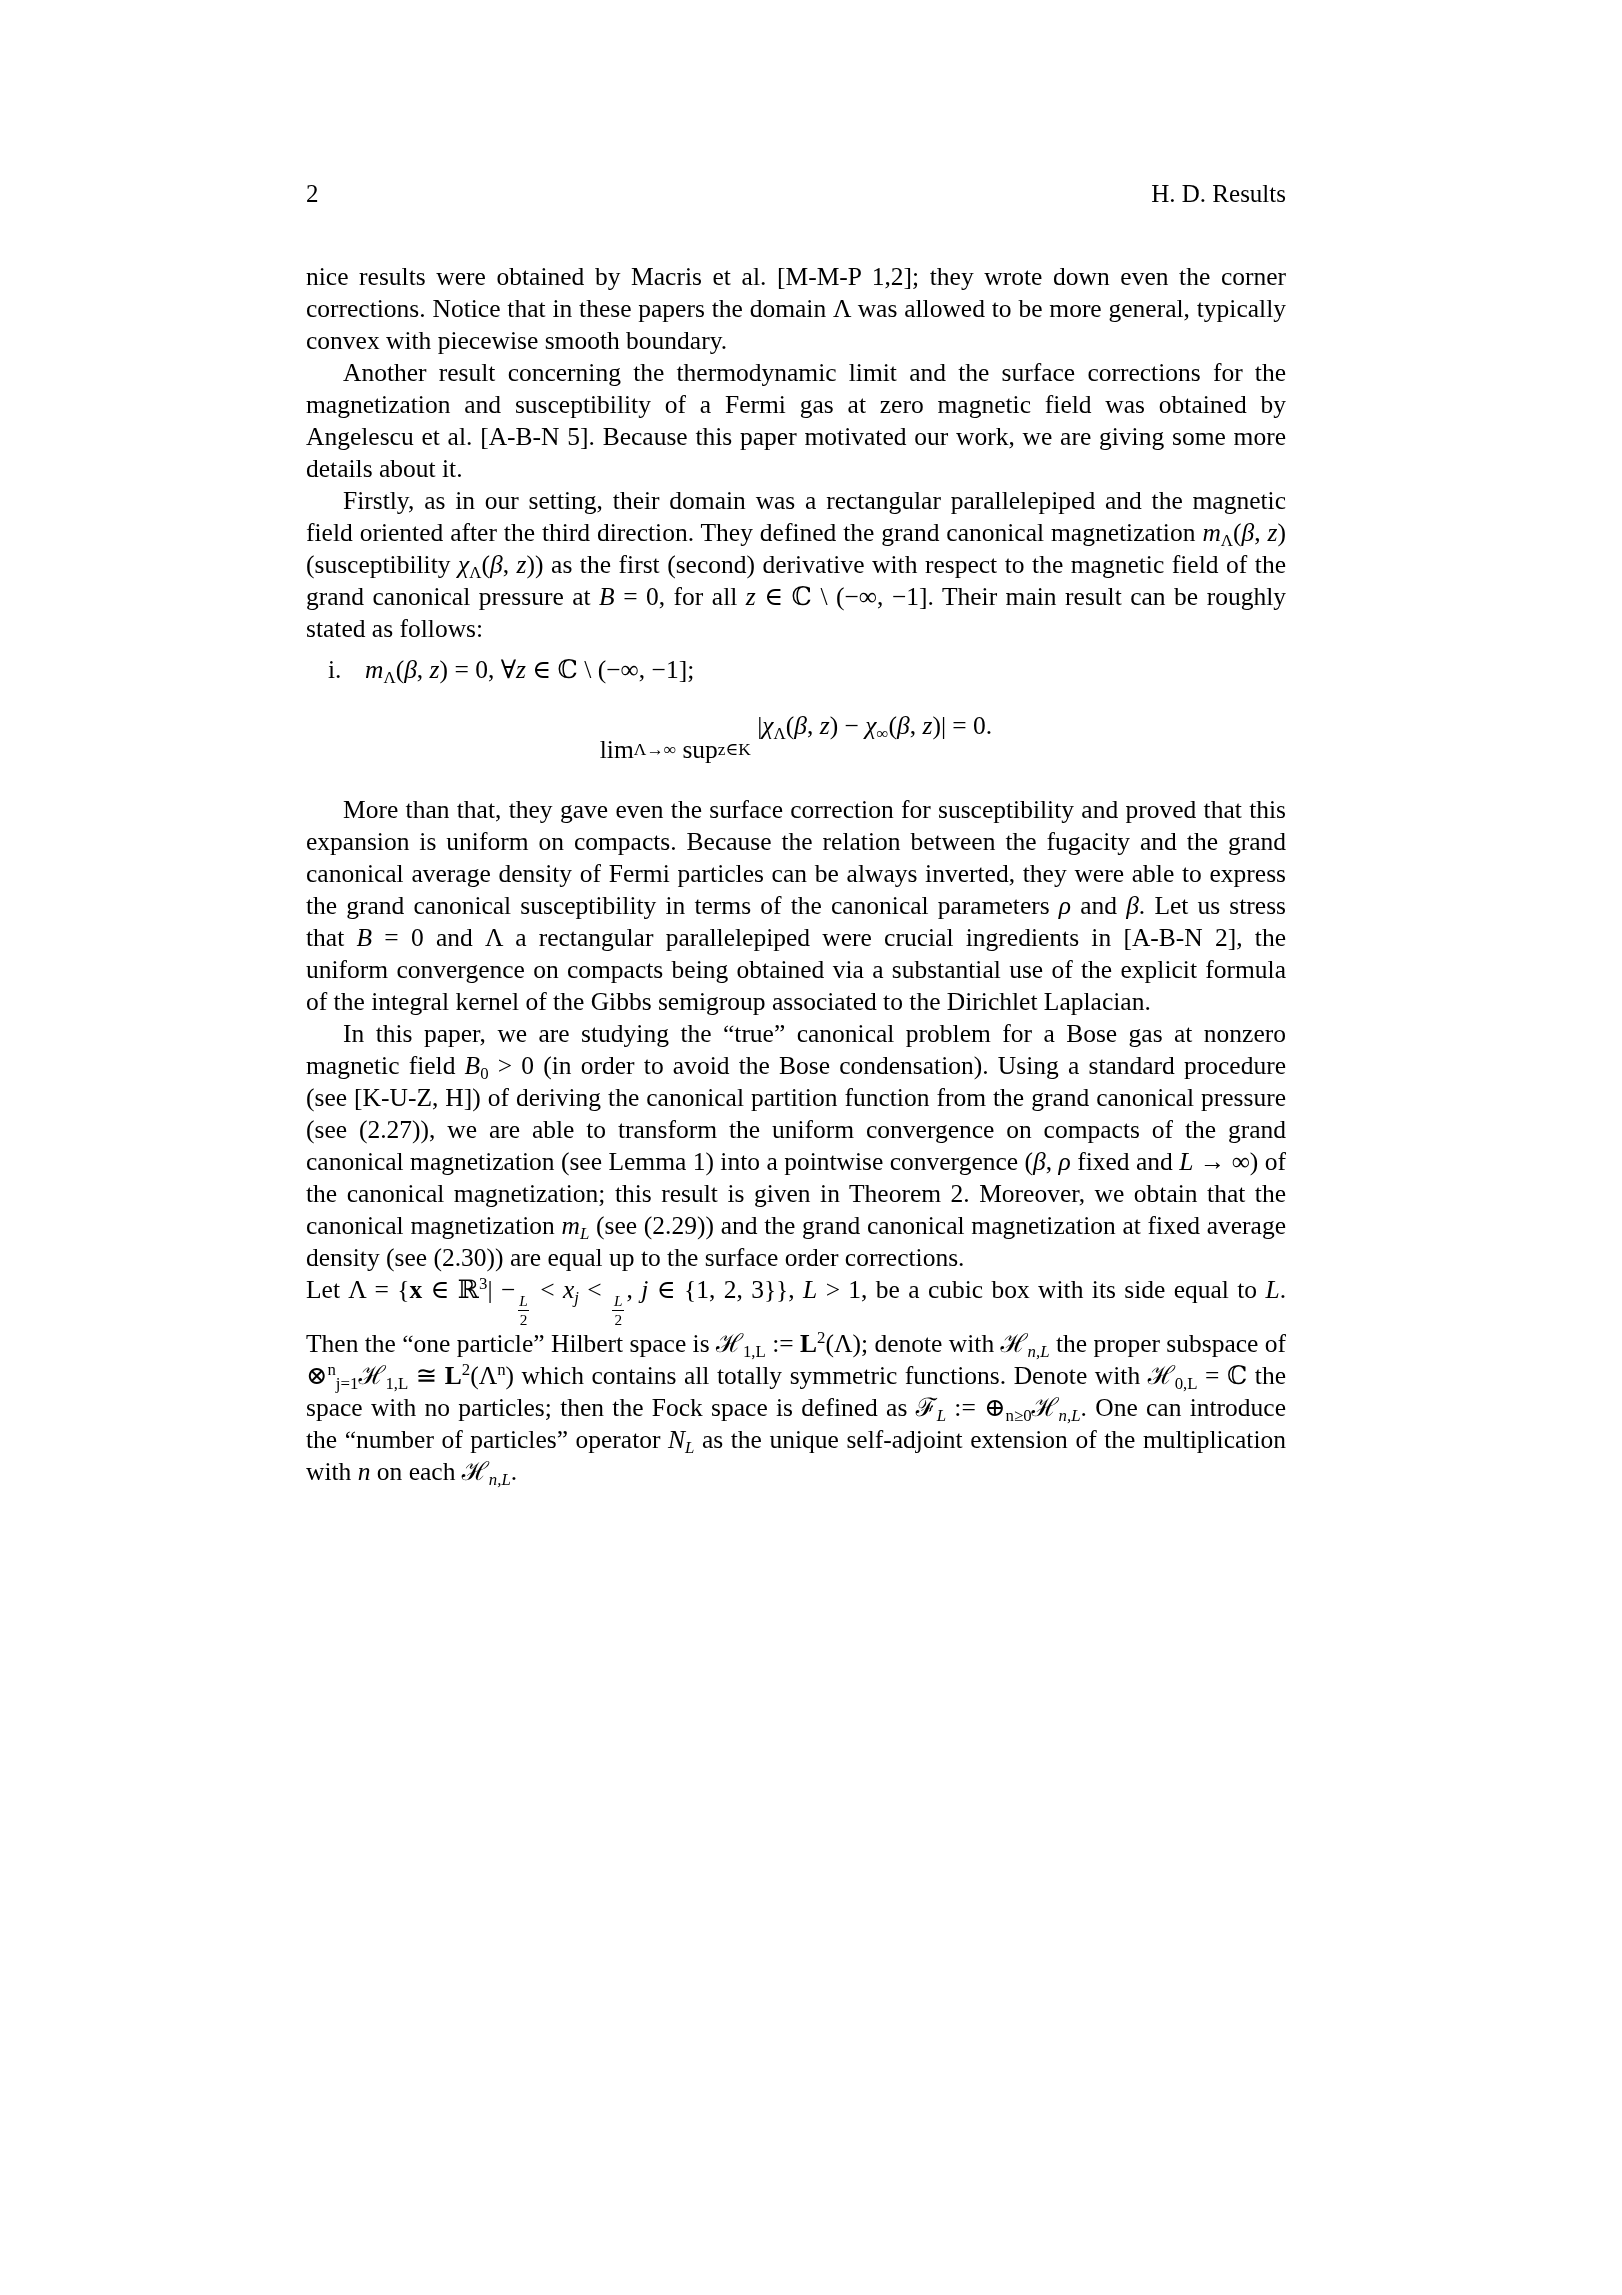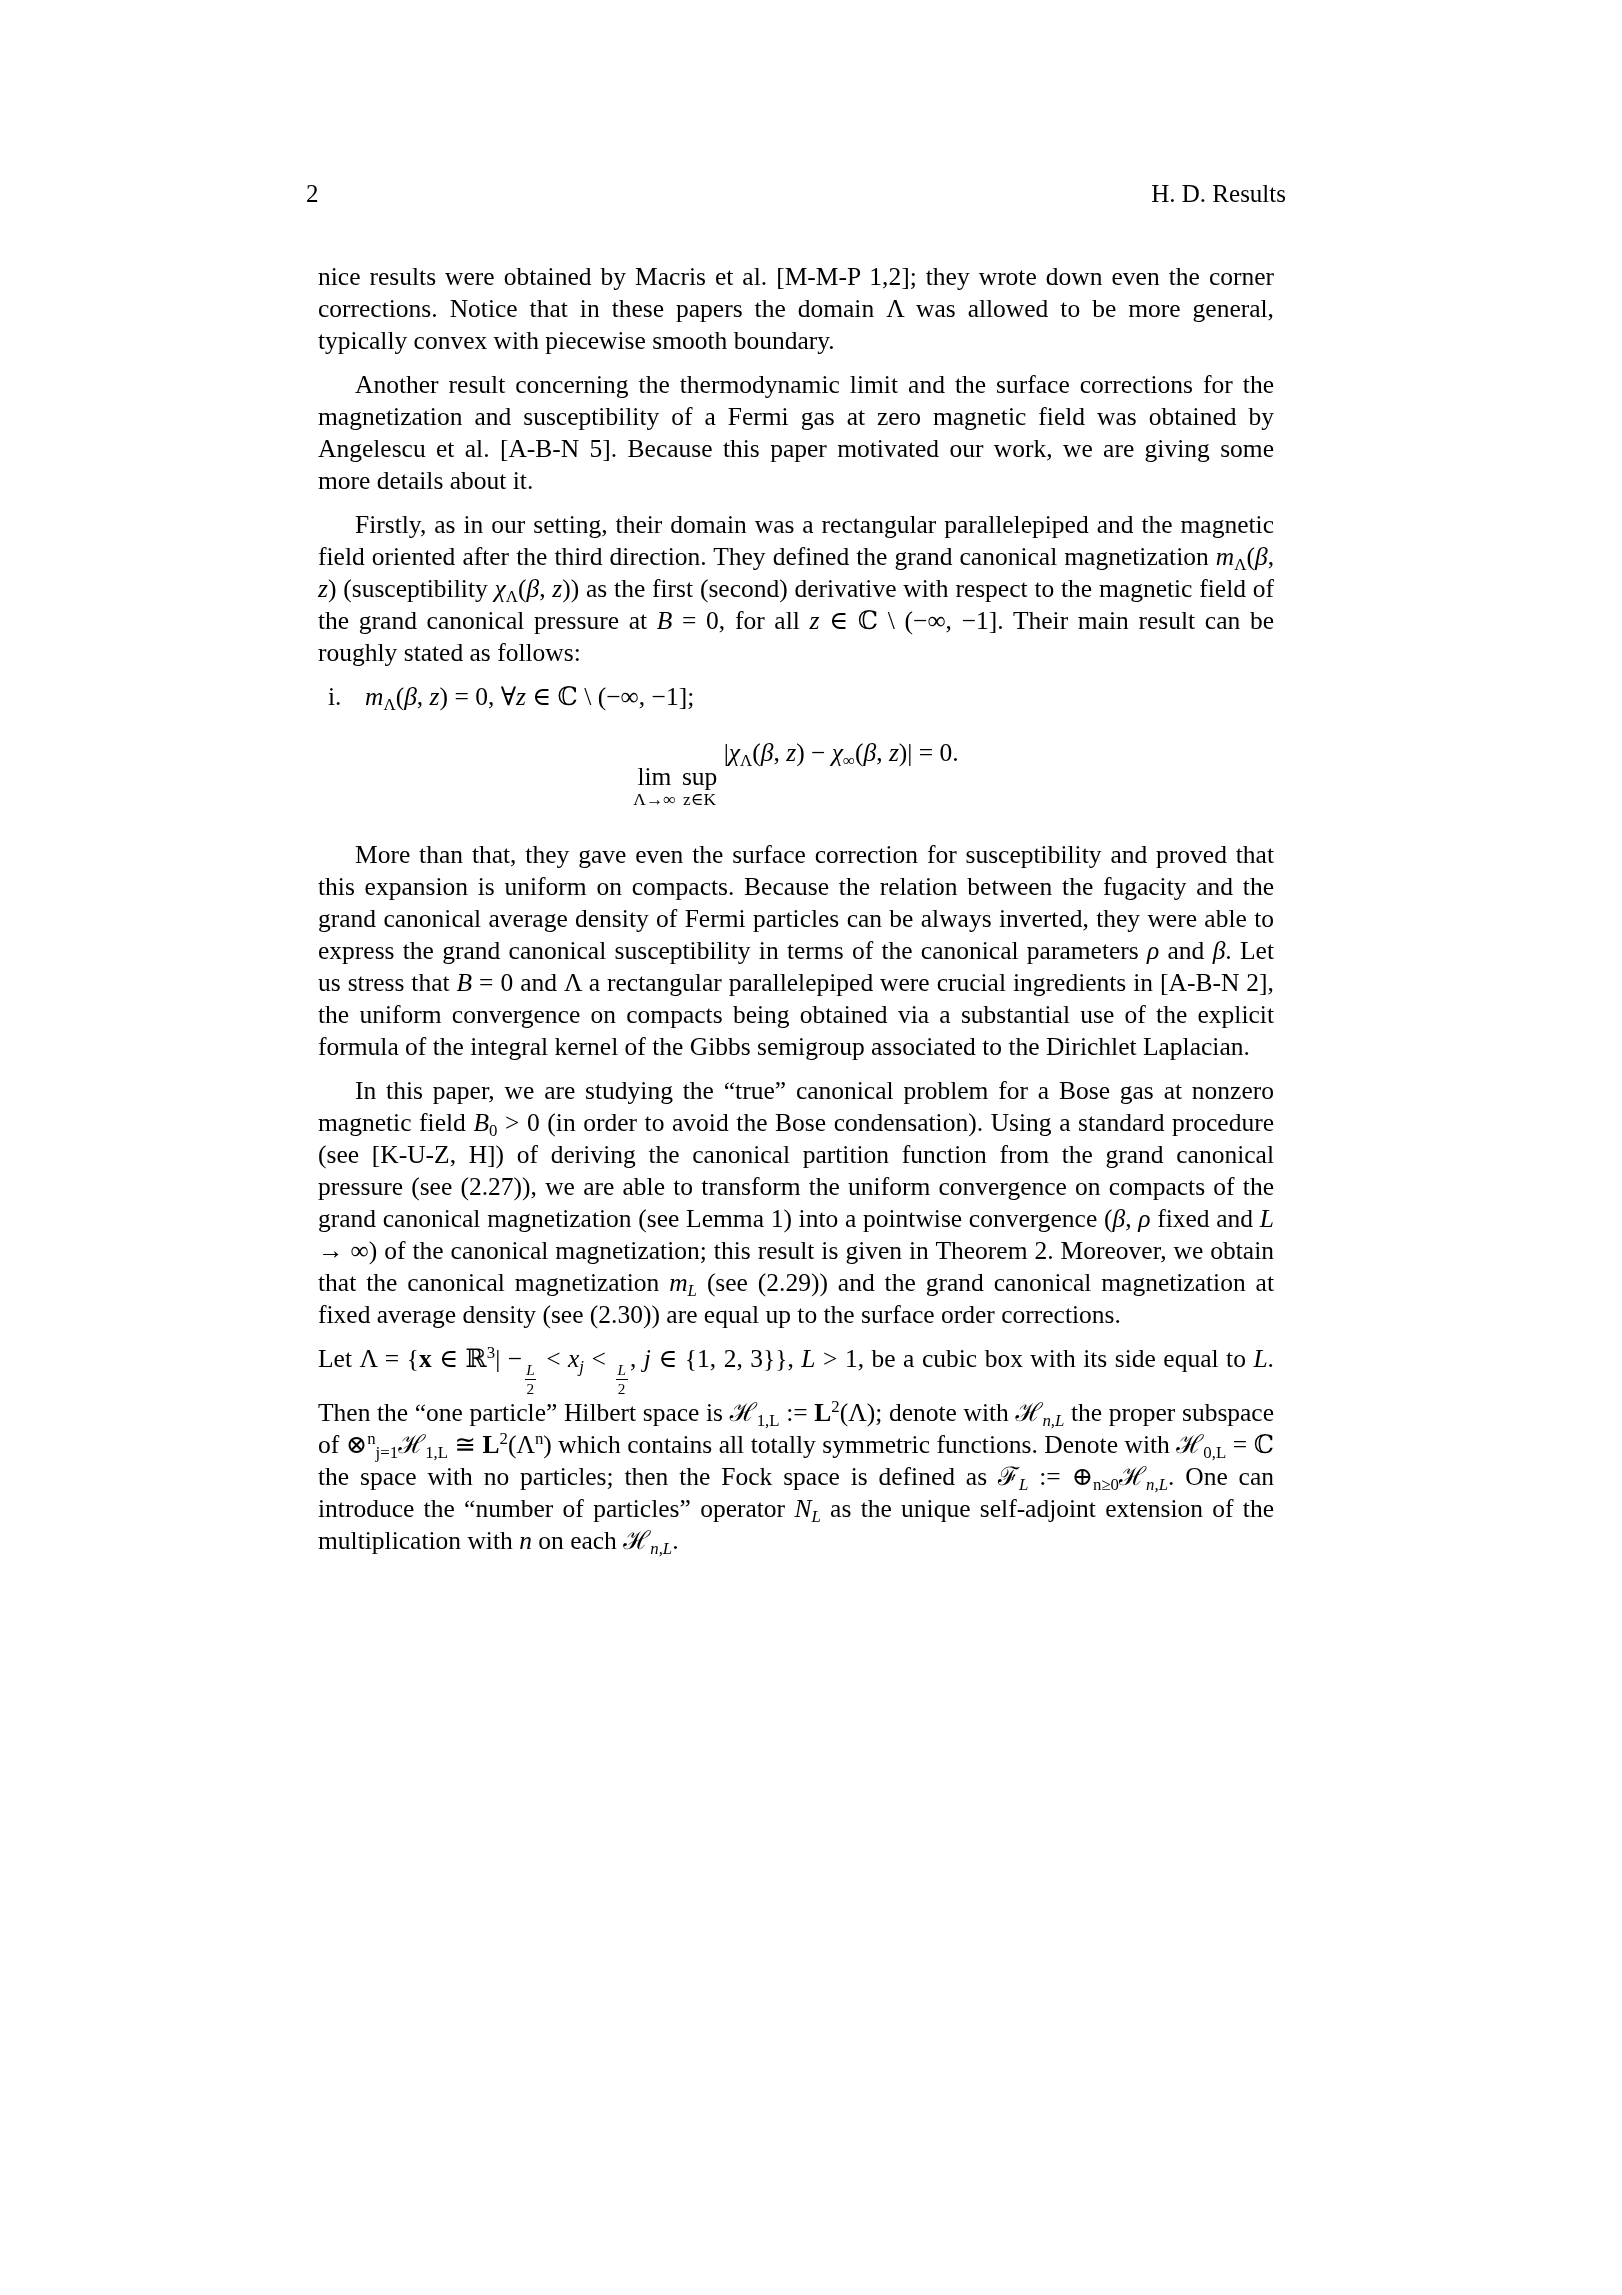--- a/index.html
+++ b/index.html
@@ -18,21 +18,21 @@
     width:980px;
   }
   .header{
     display:flex;
     justify-content:space-between;
     font-size:25px;
     line-height:31px;
     margin-bottom:52px;
   }
   .para{
-    margin:12px;
+    margin:0;
     font-size:25.5px;
     line-height:32px;
     text-align:justify;
   }
   .indent{text-indent:37px;}
   i{font-style:italic;}
   b{font-weight:bold;}
   sub{font-size:0.66em;vertical-align:-0.28em;line-height:0;}
   sup{font-size:0.66em;vertical-align:0.55em;line-height:0;}
   .list{margin:9.2px 0 0 0;}
@@ -49,21 +49,21 @@
     top:0;
   }
   .equation{
     font-size:25.5px;
     line-height:32px;
     text-align:center;
     margin:23.6px 0 30px 0;
   }
   .stack{
     display:inline-flex;
-    flex-direction:column;
+    flex-direction:row;
     align-items:center;
     line-height:1.05;
     vertical-align:-0.95em;
   }
   .stack .bot{font-size:0.68em;}
   .frac{
     display:inline-flex;
     flex-direction:column;
     align-items:center;
     font-size:0.6em;

